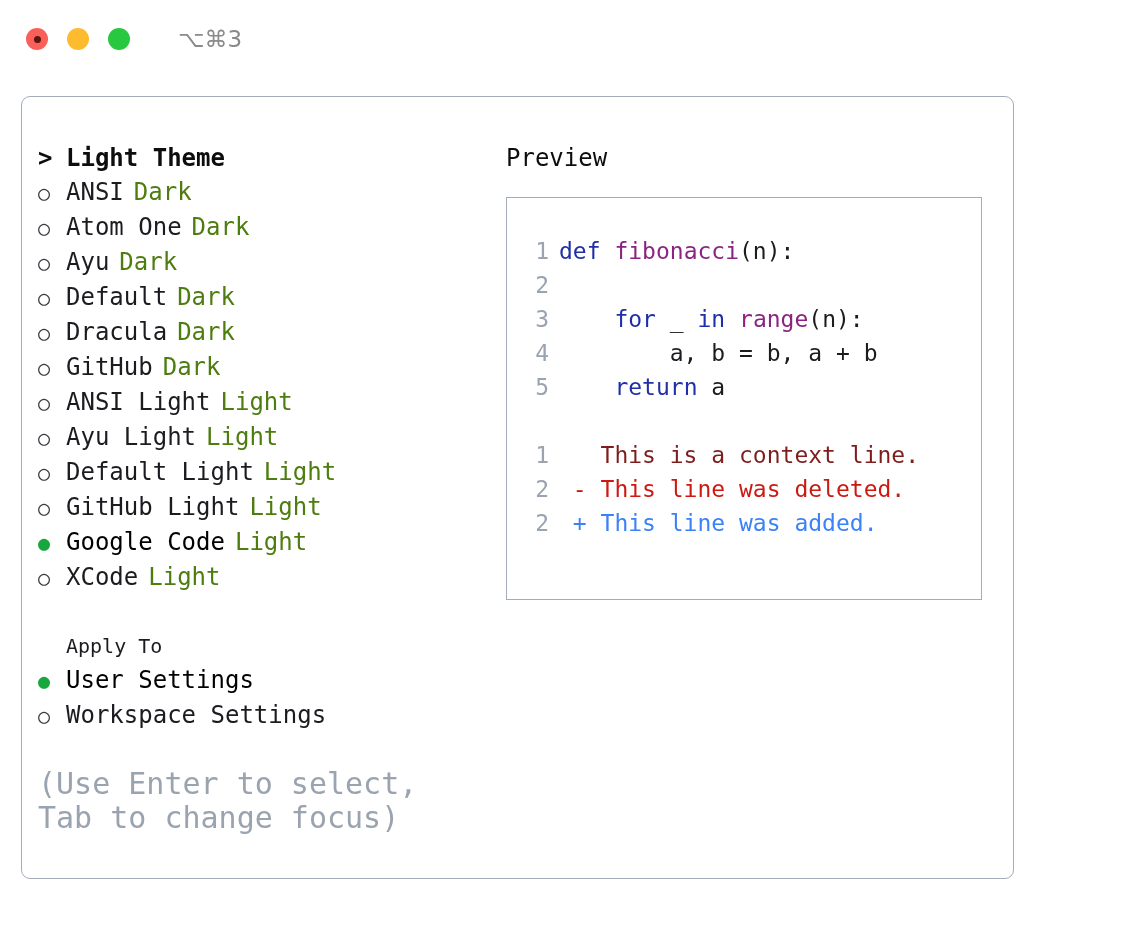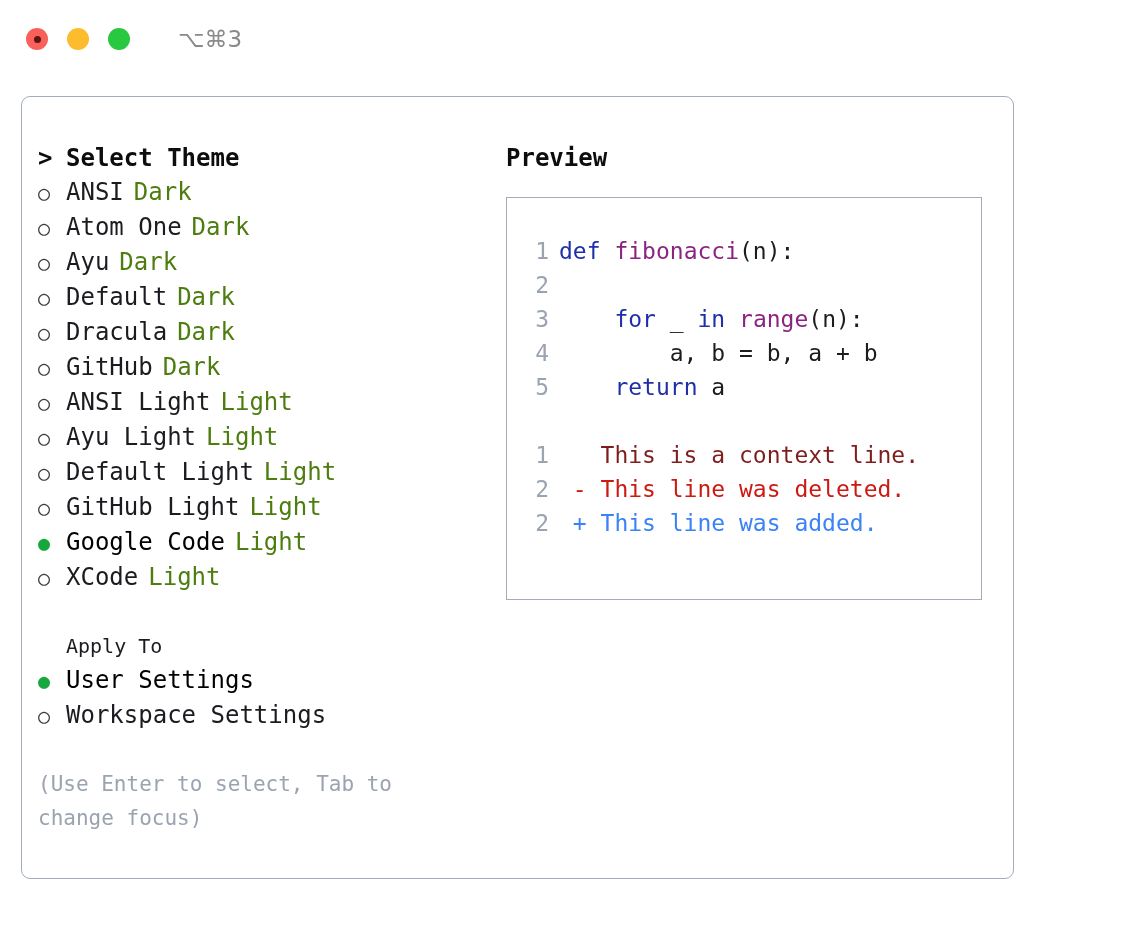--- a/index.html
+++ b/index.html
@@ -152,30 +152,30 @@
   .section-header {
     font-size: 20px;
     color: #1b1b20;
     line-height: 34px;
     padding-left: 28px;
     white-space: pre;
   }
 
   .hint {
     margin-top: 34px;
-    font-size: 21px;
+    font-size: 30px;
     color: #9aa3b0;
     line-height: 34px;
     width: 410px;
   }
 
   
   .preview-title {
     font-size: 24px;
-    font-weight: bold;
+    font-weight: normal;
     color: #0d0d0d;
     line-height: 34px;
     margin-left: 4px;
   }
   .preview-box {
     margin-top: 22px;
     margin-left: 4px;
     width: 476px;
     height: 403px;
     border: 1.5px solid #a3adba;
@@ -222,21 +222,21 @@
     <div class="shortcut">⌥⌘3</div>
   </div>
 
   <div class="panel">
     <div class="panel-inner">
 
       <div class="col-left">
 
         <div class="list-header">
           <span class="caret">&gt;</span>
-          <span>Select Theme</span>
+          <span>Light Theme</span>
         </div>
 
         <div id="theme-rows">
             <div class="row"><span class="marker">○</span><span class="label">ANSI</span><span class="category">Dark</span></div>
             <div class="row"><span class="marker">○</span><span class="label">Atom One</span><span class="category">Dark</span></div>
             <div class="row"><span class="marker">○</span><span class="label">Ayu</span><span class="category">Dark</span></div>
             <div class="row"><span class="marker">○</span><span class="label">Default</span><span class="category">Dark</span></div>
             <div class="row"><span class="marker">○</span><span class="label">Dracula</span><span class="category">Dark</span></div>
             <div class="row"><span class="marker">○</span><span class="label">GitHub</span><span class="category">Dark</span></div>
             <div class="row"><span class="marker">○</span><span class="label">ANSI Light</span><span class="category">Light</span></div>

